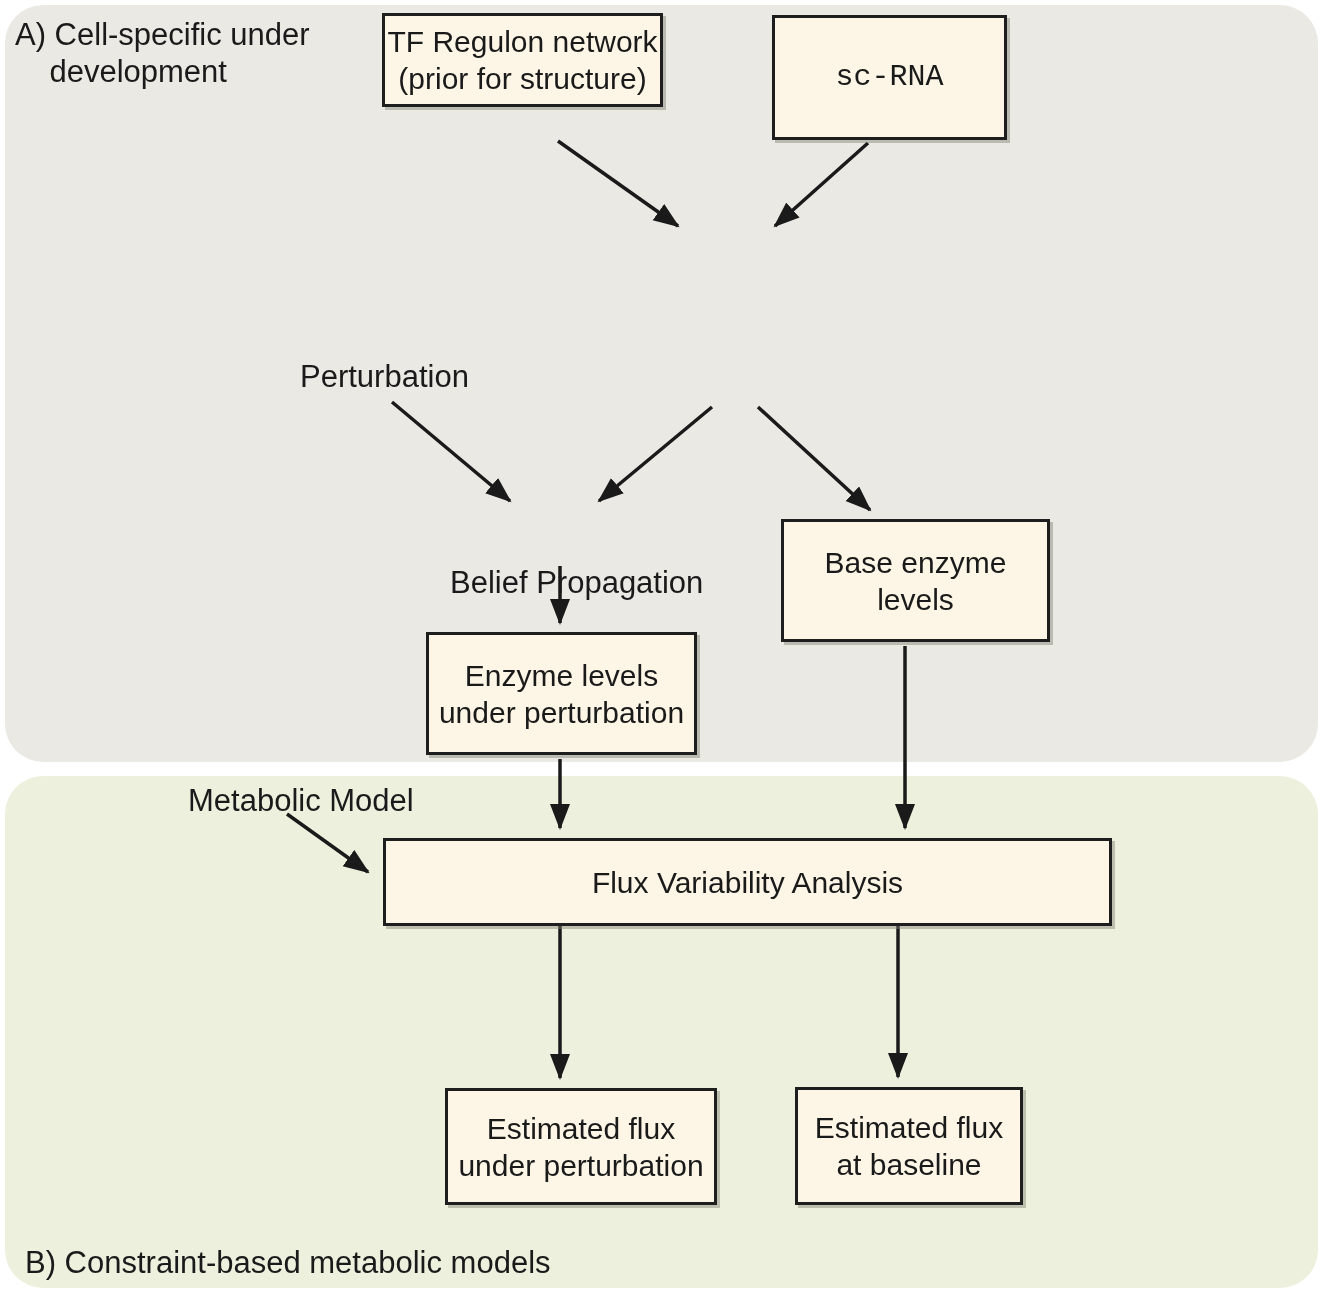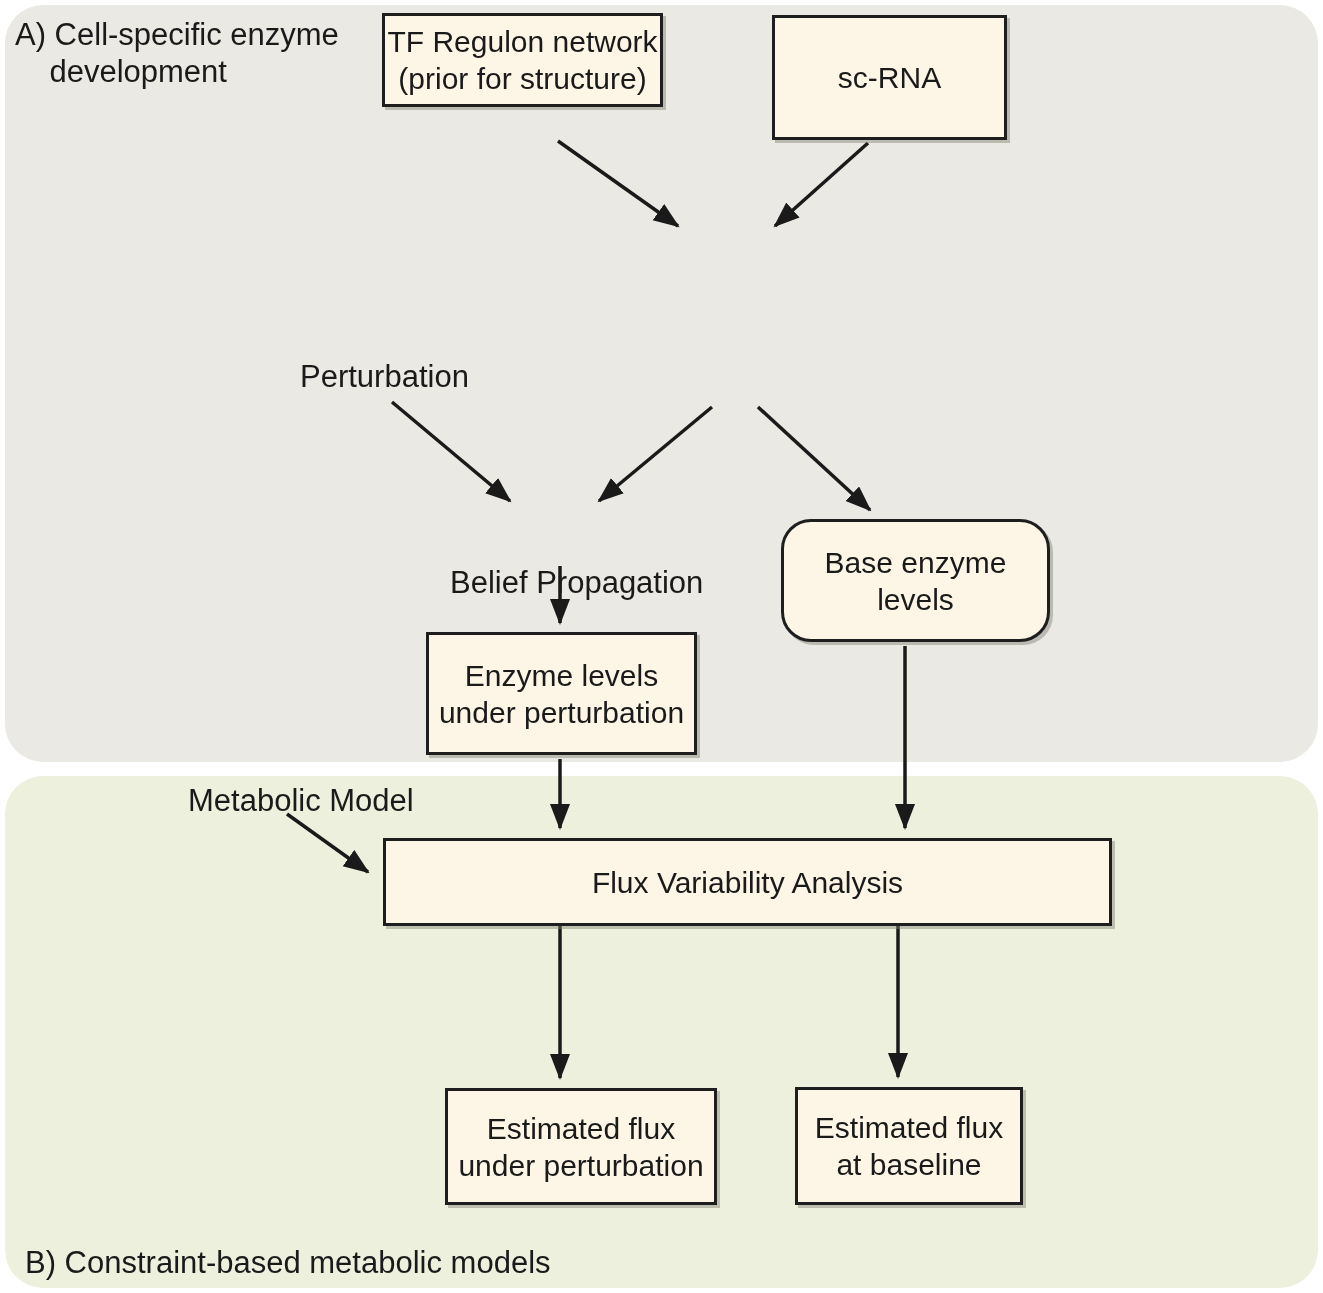--- a/index.html
+++ b/index.html
@@ -37,23 +37,23 @@
     background: var(--box-fill, #fdf5e5);
     border:3px solid var(--box-border, #1e1e1e);
     box-shadow: 3px 3px 0 rgba(130,128,115,0.45);
     display:flex; align-items:center; justify-content:center;
     text-align:center;
     white-space:pre-line;
     font-size:30px; line-height:37px;
     box-sizing:border-box;
   }
   .n-tf      { left:382px; top:13px;   width:281px; height:94px; }
-  .n-scrna   { left:772px; top:15px;   width:235px; height:125px; }
+  .n-scrna   { left:772px; top:15px;   width:235px; height:125px;font-family:Liberation Mono, monospace; }
   .n-bayes   { left:596px; top:238px;  width:269px; height:165px; }
-  .n-base    { left:781px; top:519px;  width:269px; height:123px;border-radius:30px; }
+  .n-base    { left:781px; top:519px;  width:269px; height:123px; }
   .n-enzpert { left:426px; top:632px;  width:271px; height:123px; }
   .n-fva     { left:383px; top:838px;  width:729px; height:88px;  }
   .n-estpert { left:445px; top:1088px; width:272px; height:117px; }
   .n-estbase { left:795px; top:1087px; width:228px; height:118px; }
 
   .freelabel {
     position:absolute; z-index:3;
     font-size:31px; line-height:37px;
     white-space:pre;
   }
@@ -83,21 +83,21 @@
     <line x1="712" y1="407" x2="599" y2="501" marker-end="url(#ah)"></line>
     <line x1="758" y1="407" x2="870" y2="510" marker-end="url(#ah)"></line>
     <line x1="560" y1="566" x2="560" y2="623" marker-end="url(#ah)"></line>
     <line x1="560" y1="759" x2="560" y2="828" marker-end="url(#ah)"></line>
     <line x1="905" y1="646" x2="905" y2="828" marker-end="url(#ah)"></line>
     <line x1="287" y1="814" x2="368" y2="872" marker-end="url(#ah)"></line>
     <line x1="560" y1="914" x2="560" y2="1078" marker-end="url(#ah)"></line>
     <line x1="898" y1="914" x2="898" y2="1077" marker-end="url(#ah)"></line>
   </svg>
 
-  <div class="freelabel lbl-a">A) Cell-specific enzyme
+  <div class="freelabel lbl-a">A) Cell-specific under
     development</div>
   <div class="freelabel lbl-b">B) Constraint-based metabolic models</div>
   <div class="freelabel lbl-pert">Perturbation</div>
   <div class="freelabel lbl-belief">Belief Propagation</div>
   <div class="freelabel lbl-metabolic">Metabolic Model</div>
 
   <div class="node n-tf">TF Regulon network
 (prior for structure)</div>
   <div class="node n-scrna">sc-RNA</div>
   <div class="node n-base">Base enzyme

